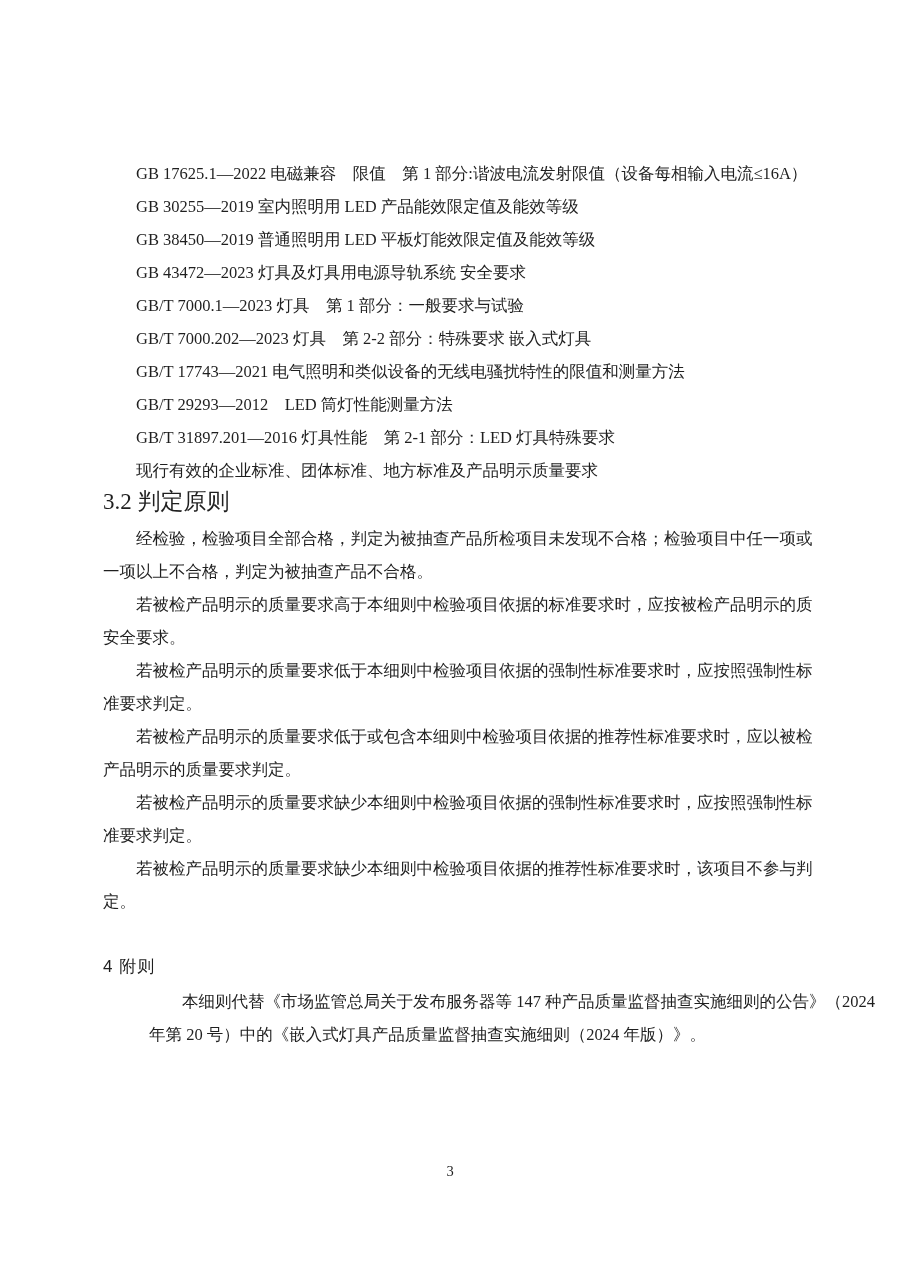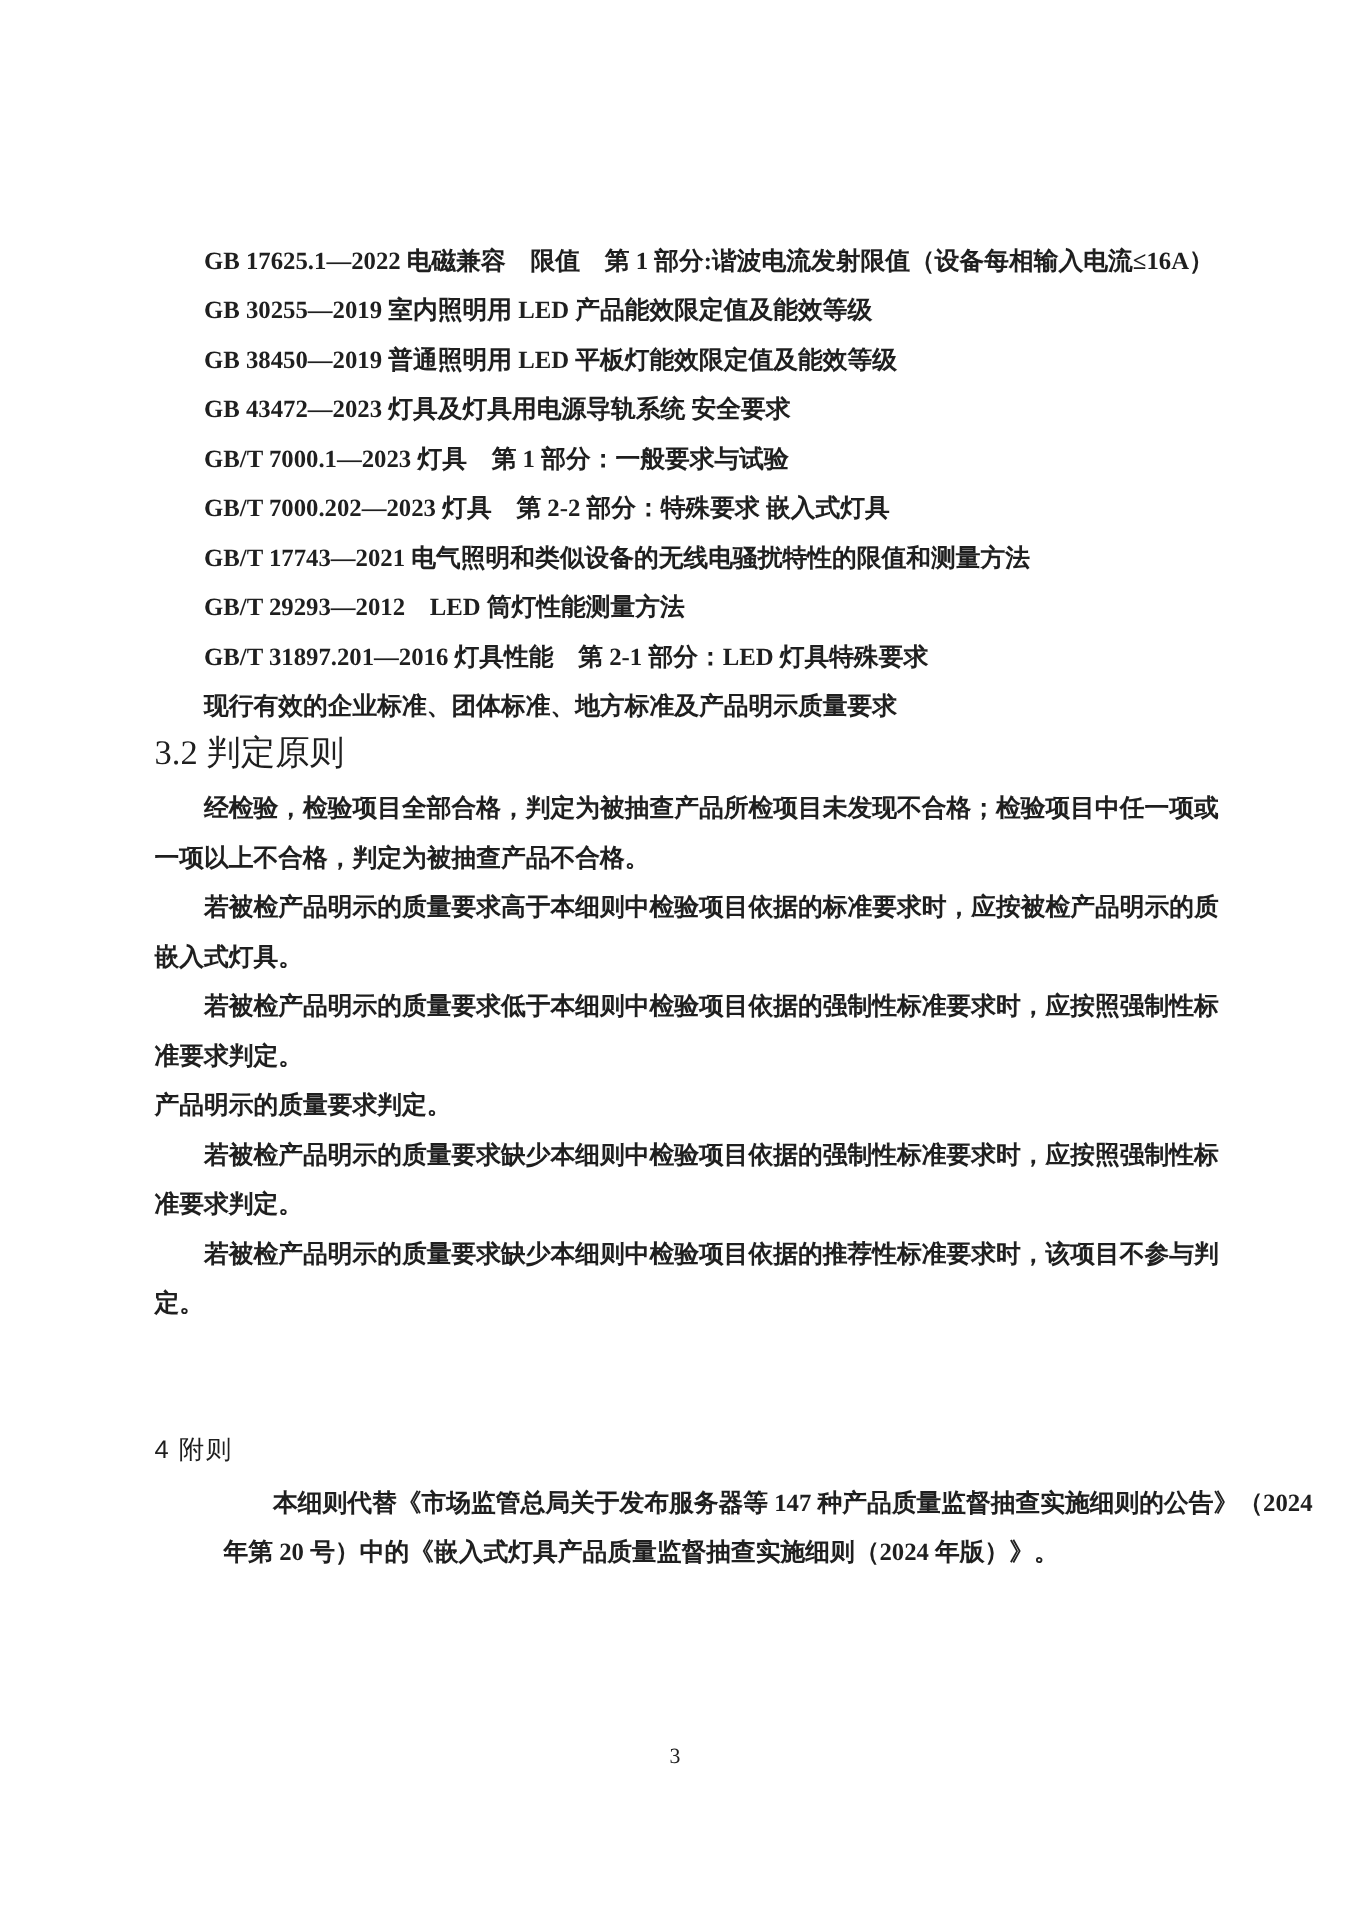--- a/index.html
+++ b/index.html
@@ -13,21 +13,20 @@
     height: 1273px;
     background: #ffffff;
     overflow: hidden;
     font-family: "Liberation Serif", "DejaVu Serif", serif;
     color: #1f1f1f;
   }
   .col {
     position: absolute;
     left: 103px;
     width: 705px;
-    font-weight: bold;
   }
   .line {
     height: 33px;
     line-height: 33px;
     font-size: 16.5px;
     white-space: nowrap;
   }
   .ind {
     padding-left: 33px;
   }
@@ -89,23 +88,24 @@
     <div class="line ind">GB/T 31897.201—2016 灯具性能　第 2-1 部分：LED 灯具特殊要求</div>
     <div class="line ind">现行有效的企业标准、团体标准、地方标准及产品明示质量要求</div>
   </div>
 
   <div class="heading-32">3.2 判定原则</div>
 
   <div class="col para-block">
     <div class="line ind">经检验，检验项目全部合格，判定为被抽查产品所检项目未发现不合格；检验项目中任一项或</div>
     <div class="line">一项以上不合格，判定为被抽查产品不合格。</div>
     <div class="line ind">若被检产品明示的质量要求高于本细则中检验项目依据的标准要求时，应按被检产品明示的质</div>
-    <div class="line">嵌入式灯具。</div>
+    <div class="line">安全要求。</div>
     <div class="line ind">若被检产品明示的质量要求低于本细则中检验项目依据的强制性标准要求时，应按照强制性标</div>
     <div class="line">准要求判定。</div>
+    <div class="line ind">若被检产品明示的质量要求低于或包含本细则中检验项目依据的推荐性标准要求时，应以被检</div>
     <div class="line">产品明示的质量要求判定。</div>
     <div class="line ind">若被检产品明示的质量要求缺少本细则中检验项目依据的强制性标准要求时，应按照强制性标</div>
     <div class="line">准要求判定。</div>
     <div class="line ind">若被检产品明示的质量要求缺少本细则中检验项目依据的推荐性标准要求时，该项目不参与判</div>
     <div class="line">定。</div>
   </div>
 
   <div class="heading-4">4  附则</div>
 
   <div class="col s4-block">

